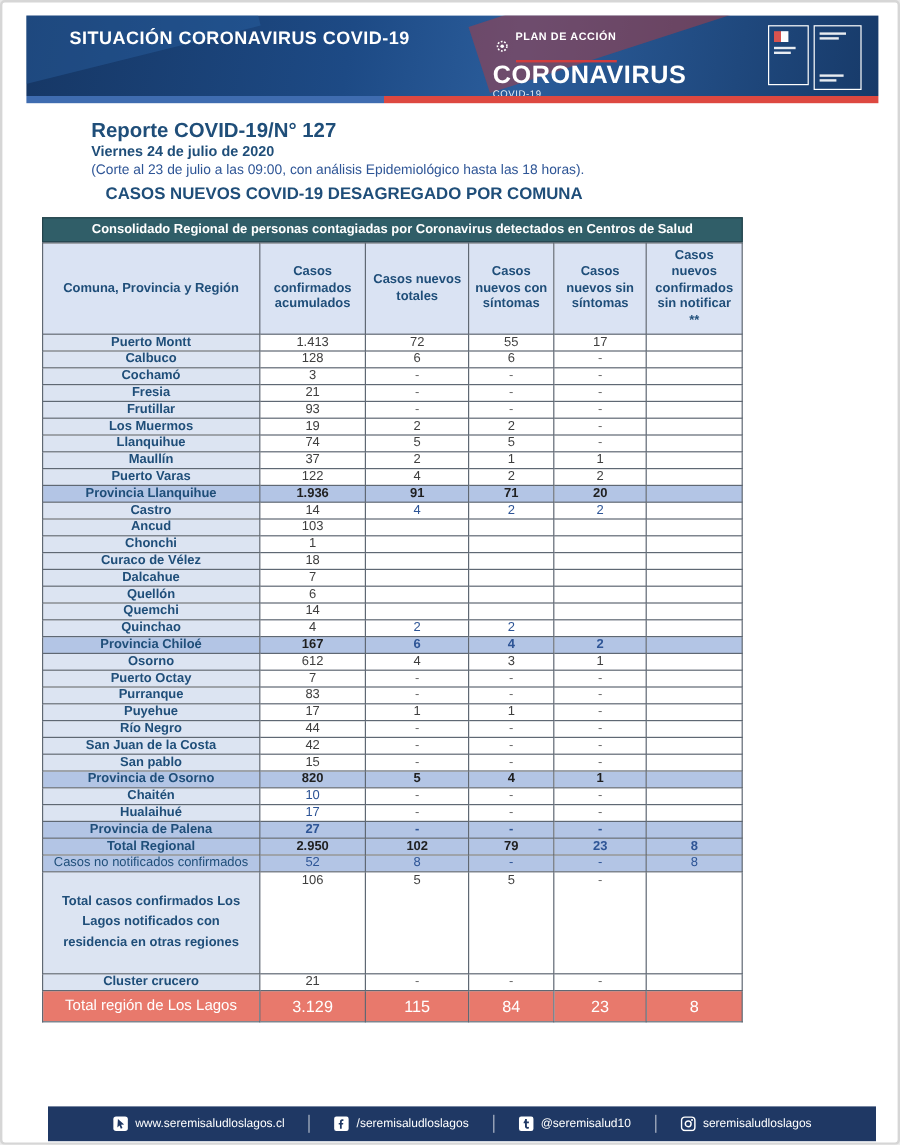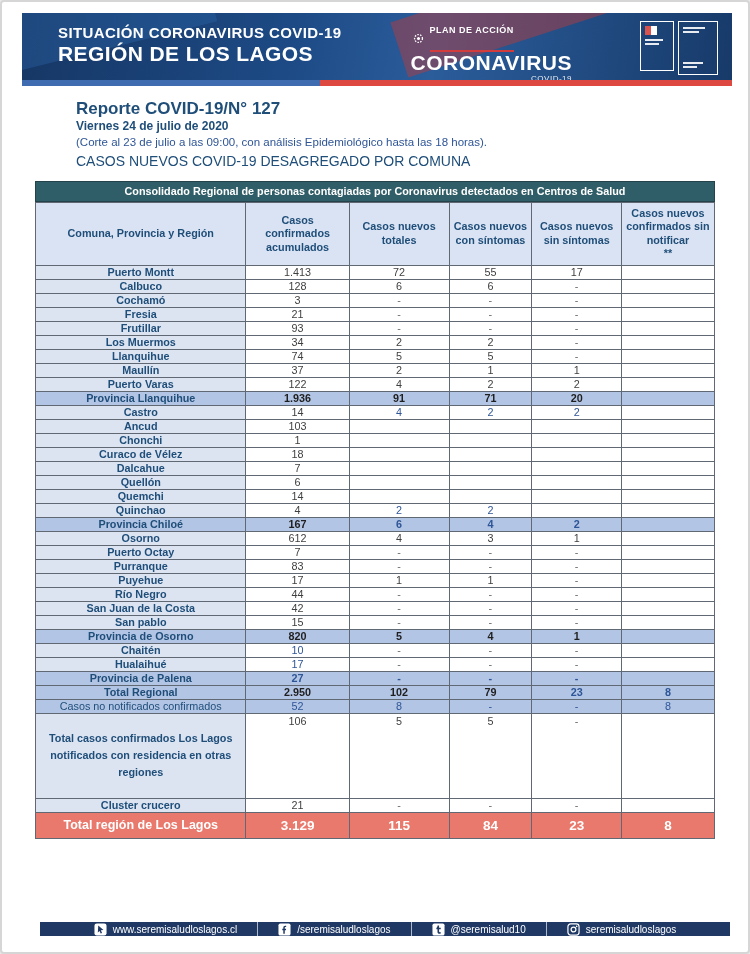--- a/index.html
+++ b/index.html
@@ -18,84 +18,83 @@
             background:#2f6bb0; transform:rotate(-14deg); opacity:.35; }
   .banner-titles { position:absolute; left:36px; top:12px; color:#fff; line-height:1.12; }
   .banner-line1 { font-size:15px; font-weight:700; letter-spacing:.4px; }
   .banner-line2 { font-size:21px; font-weight:700; letter-spacing:.4px; }
 
   .plan-logo { position:absolute; right:160px; top:12px; color:#fff; text-align:left; }
   .plan-top { display:flex; align-items:center; gap:4px; }
   .plan-small { font-size:9px; font-weight:700; letter-spacing:.5px;
                 border-bottom:2px solid #d23c3c; padding-bottom:15px; }
   .plan-big { font-size:21px; font-weight:700; letter-spacing:.5px; line-height:1.05; }
-  .plan-sub { font-size:8px; text-align:right; letter-spacing:.5px; opacity:.9; }
+  .plan-sub { font-size:8px; text-align:left; letter-spacing:.5px; opacity:.9; }
 
   .gov-logo { position:absolute; right:14px; top:8px; display:flex; gap:4px; }
   .gov-box { border:1.5px solid #fff; box-sizing:border-box; position:relative; }
   .gov-box.b1 { width:34px; height:50px; }
   .gov-box.b2 { width:40px; height:54px; }
   .gov-emblem { position:absolute; left:4px; top:4px; width:12px; height:9px;
                 background:linear-gradient(to right,#d9534f 50%,#ffffff 50%); }
   .gov-bar { position:absolute; background:#fff; height:2px; opacity:.9; }
 
   .strip { position:absolute; left:20px; top:78px; width:710px; height:6px;
            background:linear-gradient(to right,#3f6cb0 0%,#3f6cb0 42%,#dd4840 42%,#dd4840 100%); }
 
   
   .report { position:absolute; left:74px; top:97px; }
   .r-title   { font-size:17px;  font-weight:700; color:#1F4E79; }
   .r-date    { font-size:12px;  font-weight:700; color:#1F4E79; margin-top:0; }
   .r-note    { font-size:11.5px; color:#2E5596; margin-top:3px; }
-  .r-section { font-size:14px;  font-weight:400; color:#1F4E79; margin-top:5px; }
+  .r-section { font-size:14px;  font-weight:700; color:#1F4E79; margin-top:5px;margin-left:12px; }
 
   
-  .table-wrap { position:absolute; left:33px; top:179px; width:680px; }
+  .table-wrap { position:absolute; left:33px; top:179px; width:584px; }
   .band { background:#305E68; border:1px solid #23424a; color:#fff; text-align:center;
           font-size:10.8px; font-weight:700; padding:3px 0 4px; }
   table { width:100%; border-collapse:collapse; table-layout:fixed; margin-top:0; }
   th,td { border:1px solid #5f6873; overflow:hidden; }
   thead th { background:#DAE3F3; color:#1F4E79; font-weight:700; font-size:10.8px;
              line-height:1.25; padding:4px 3px; vertical-align:middle; }
   thead th:last-child { white-space:pre-line; }
   td { text-align:center; font-size:10.8px; height:13px; line-height:13px; padding:0; }
   td.label { background:#DCE4F2; color:#1F4E79; font-weight:700; }
   td.val   { background:#fff; color:#3f3f3f; }
   td.val.dash { color:#6a6a6a; }
   td.val.blue, td.label.blue { color:#2E5596 !important; }
   tr.province td { background:#B3C5E5; font-weight:700; }
   tr.province td.val { color:#1f1f1f; }
   tr.plight td { background:#B3C5E5; font-weight:400; }
   tr.plight td.label { color:#1F4E79; }
   tr.tall td { height:52px; vertical-align:top; }
   tr.tall td.label { line-height:17px; padding:16px 6px; }
   tr.tall td.val { padding-top:1px; }
-  tr.grand td { background:#E8796C !important; color:#fff !important; font-weight:700;
+  tr.grand td { background:#E8796C !important; color:#fff !important; font-weight:400;
                 height:25px; line-height:25px; font-size:13.5px; }
   tr.grand td.label { font-size:12.5px; }
 
   
-  .footer { position:absolute; left:38px; top:920px; width:690px; height:14px;
+  .footer { position:absolute; left:38px; top:920px; width:690px; height:29px;
             background:#1F3864; display:flex; align-items:center; justify-content:center; }
   .f-item { display:flex; align-items:center; gap:6px; color:#fff; font-size:10px;
             padding:0 20px; }
   .f-div { width:1px; height:15px; background:rgba(255,255,255,.65); }
   .f-icon { display:block; }
 </style>
 </head>
 <body>
 
 <div class="page">
 
   <div class="banner">
     <div class="flag-star"></div>
     <div class="red-flag"></div>
     <div class="banner-titles">
       <div class="banner-line1">SITUACIÓN CORONAVIRUS COVID-19</div>
-      <div class="banner-line2">REGIÓN DE LOS LAGOS</div>
     </div>
     <div class="plan-logo">
       <div class="plan-top">
         <svg class="f-icon" width="15" height="15" viewBox="0 0 16 16">
           <circle cx="8" cy="8" r="4.2" fill="none" stroke="#ffffff" stroke-width="1.4" stroke-dasharray="1.6 1.4"></circle>
           <circle cx="8" cy="8" r="1.6" fill="#ffffff"></circle>
         </svg>
         <span class="plan-small">PLAN DE ACCIÓN</span>
       </div>
       <div class="plan-big">CORONAVIRUS</div>
@@ -182,21 +181,21 @@
           <tr class="normal">
             <td class="label">Frutillar</td>
             <td class="val">93</td>
             <td class="val dash">-</td>
             <td class="val dash">-</td>
             <td class="val dash">-</td>
             <td class="val"></td>
           </tr>
           <tr class="normal">
             <td class="label">Los Muermos</td>
-            <td class="val">34</td>
+            <td class="val">19</td>
             <td class="val">2</td>
             <td class="val">2</td>
             <td class="val dash">-</td>
             <td class="val"></td>
           </tr>
           <tr class="normal">
             <td class="label">Llanquihue</td>
             <td class="val">74</td>
             <td class="val">5</td>
             <td class="val">5</td>

